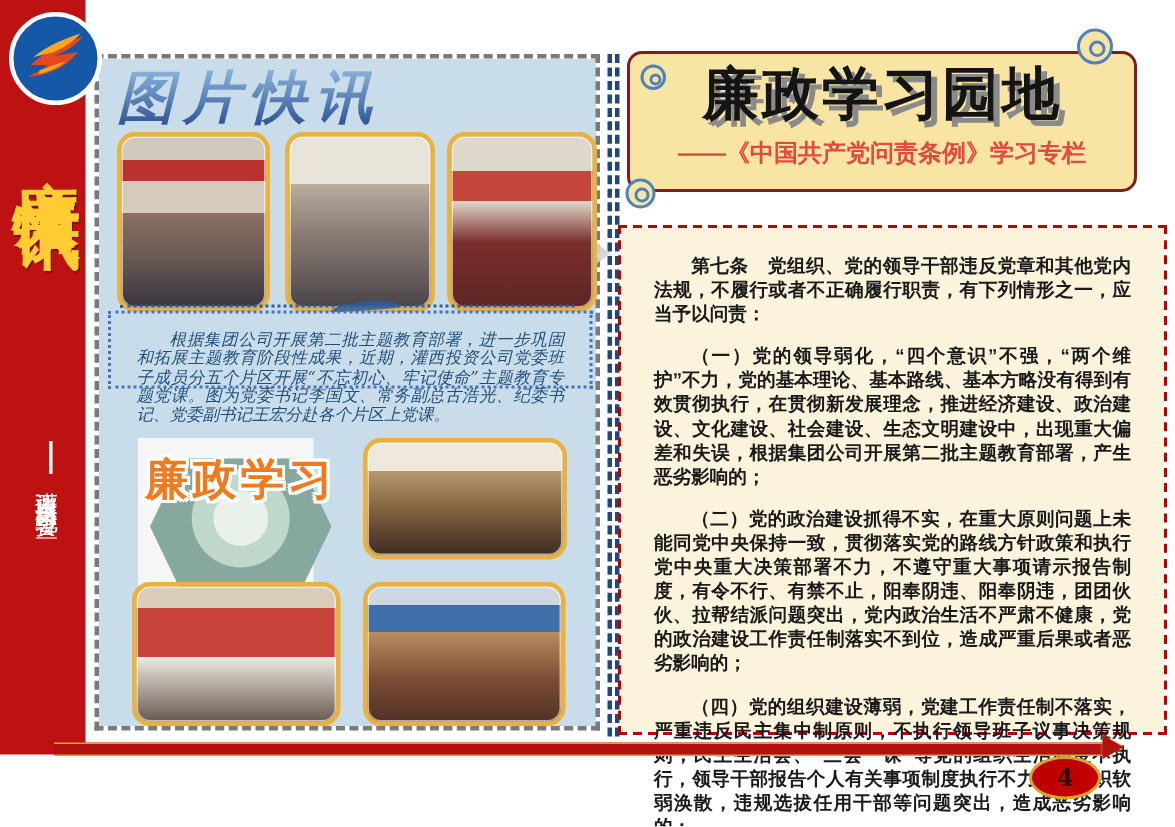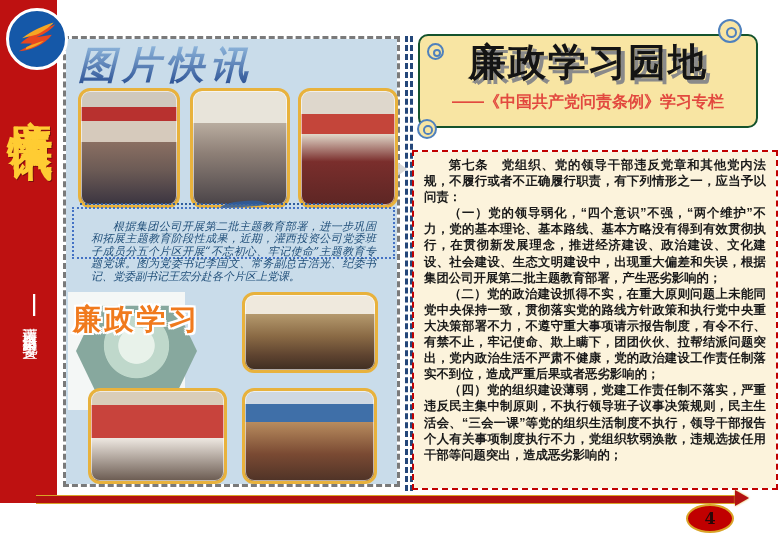--- a/index.html
+++ b/index.html
@@ -44,56 +44,56 @@
 
   .squiggle{position:absolute;left:80px;top:203px;width:303px;border-top:2px dotted #2E5D9E;z-index:2;}
   .squiggle::after{content:"";position:absolute;left:140px;top:-4px;width:46px;height:6px;
         background:#2E5D9E;border-radius:60% 40% 50% 50%/90% 90% 10% 10%;transform:rotate(-4deg);opacity:.85;}
 
   .caption-box{position:absolute;left:72px;top:207px;width:323px;height:52px;box-sizing:border-box;
         border:2px dotted #4472C4;padding:2px 7px;z-index:2;}
   .caption-box p{margin:10px;font-family:"DejaVu Serif",serif;font-style:italic;
         font-size:11px;line-height:12.4px;color:#1F4E79;text-align:justify;text-indent:2em;}
 
-  .collage-card{position:absolute;left:68px;top:292px;width:117px;height:118px;background:#f4f7f6;z-index:2;text-decoration:underline;}
+  .collage-card{position:absolute;left:92px;top:292px;width:117px;height:118px;background:#f4f7f6;z-index:2;text-decoration:underline;}
   .hexagon{position:absolute;left:8px;top:5px;width:121px;height:108px;
         clip-path:polygon(0 50%,18% 8%,82% 8%,100% 50%,82% 92%,18% 92%);
         background:radial-gradient(circle at 50% 45%,#E8F2EA 0 21%,#BFD8CB 22% 38%,#87A89E 39% 100%);}
   .collage-line{position:absolute;left:0;width:137px;text-align:center;font-family:"DejaVu Serif",serif;
         font-weight:bold;font-size:29px;letter-spacing:3px;color:#F07A1D;
         text-shadow:-2px -2px 0 #fff,2px -2px 0 #fff,-2px 2px 0 #fff,2px 2px 0 #fff,0 2px 0 #fff,0 -2px 0 #fff,2px 0 0 #fff,-2px 0 0 #fff;}
   .cl1{top:8px;}
   .cl2{top:62px;}
 
   
   .divider{position:absolute;left:405px;top:36px;width:8px;height:455px;box-sizing:border-box;
         border-left:3px dashed #24477A;border-right:3px dashed #24477A;}
   .chevron{position:absolute;left:392px;top:158px;width:0;height:0;
         border-top:11px solid transparent;border-bottom:11px solid transparent;
         border-left:15px solid #d4d4d4;border-radius:3px;opacity:.9;}
 
   
   .scroll-banner{position:absolute;left:418px;top:34px;width:340px;height:94px;
-        background:#F8E5A3;border:2px solid #14532d;border-radius:10px;box-sizing:border-box;z-index:3;}
+        background:#F8E5A3;border:2px solid #7f1d1d;border-radius:10px;box-sizing:border-box;z-index:3;}
   .curl{position:absolute;border-radius:50%;background:#F8E5A3;border:2px solid #4F81BD;box-sizing:border-box;}
   .curl::after{content:"";position:absolute;left:28%;top:28%;width:36%;height:36%;
         border-radius:50%;border:2px solid #4F81BD;}
   .curl-tr{right:14px;top:-17px;width:24px;height:24px;}
   .curl-tl{left:7px;top:7px;width:17px;height:17px;}
   .curl-bl{left:-3px;bottom:-13px;width:20px;height:20px;}
   .banner-title{margin:4px 0 0 0;text-align:center;font-family:"DejaVu Serif",serif;
         font-weight:bold;font-size:38px;line-height:1.15;color:#141414;letter-spacing:2px;
         text-shadow:4px 4px 0 #8a8a8a;}
   .banner-subtitle{margin-top:8px;text-align:center;font-weight:bold;font-size:16px;color:#E2493F;}
 
   
   .law-box{position:absolute;left:412px;top:150px;width:366px;height:340px;box-sizing:border-box;
         background:#FCF3DC;background-clip:padding-box;border:2px dashed #C00000;
         padding:5px 10px;z-index:2;}
-  .law-box p{margin:0;font-size:12.4px;line-height:16.1px;color:#1a1a1a;font-weight:600;
+  .law-box p{margin:12px;font-size:12.4px;line-height:16.1px;color:#1a1a1a;font-weight:600;
         text-align:justify;text-indent:2em;font-family:"Liberation Sans",sans-serif;}
   .law-box p b{font-weight:800;}
 
   
   .bottom-arrow{position:absolute;left:36px;top:495px;width:700px;height:7px;background:#B31111;
         border-top:1.5px solid #D9A427;border-bottom:1.5px solid #D9A427;z-index:6;}
   .arrow-head{position:absolute;right:-13px;top:-6px;width:0;height:0;
         border-top:8px solid transparent;border-bottom:8px solid transparent;
         border-left:14px solid #B31111;filter:drop-shadow(0 0 1px #D9A427);}
   .page-badge{position:absolute;left:686px;top:504px;width:48px;height:29px;background:#C00000;
@@ -148,21 +148,21 @@
     <div class="curl curl-tr"></div>
     <div class="curl curl-tl"></div>
     <div class="curl curl-bl"></div>
     <h1 class="banner-title">廉政学习园地</h1>
     <div class="banner-subtitle">——《中国共产党问责条例》学习专栏</div>
   </div>
 
   <div class="law-box">
     <p><b>第七条</b><span>　党组织、党的领导干部违反党章和其他党内法规，不履行或者不正确履行职责，有下列情形之一，应当予以问责：</span></p>
     <p>（一）党的领导弱化，“四个意识”不强，“两个维护”不力，党的基本理论、基本路线、基本方略没有得到有效贯彻执行，在贯彻新发展理念，推进经济建设、政治建设、文化建设、社会建设、生态文明建设中，出现重大偏差和失误，根据集团公司开展第二批主题教育部署，产生恶劣影响的；</p>
-    <p>（二）党的政治建设抓得不实，在重大原则问题上未能同党中央保持一致，贯彻落实党的路线方针政策和执行党中央重大决策部署不力，不遵守重大事项请示报告制度，有令不行、有禁不止，牢记使命、欺上瞒下，团团伙伙、拉帮结派问题突出，党内政治生活不严肃不健康，党的政治建设工作责任制落实不到位，造成严重后果或者恶劣影响的；</p>
+    <p>（二）党的政治建设抓得不实，在重大原则问题上未能同党中央保持一致，贯彻落实党的路线方针政策和执行党中央重大决策部署不力，不遵守重大事项请示报告制度，有令不行、有禁不止，阳奉阴违、阳奉阴违，团团伙伙、拉帮结派问题突出，党内政治生活不严肃不健康，党的政治建设工作责任制落实不到位，造成严重后果或者恶劣影响的；</p>
     <p>（四）党的组织建设薄弱，党建工作责任制不落实，严重违反民主集中制原则，不执行领导班子议事决策规则，民主生活会、“三会一课”等党的组织生活制度不执行，领导干部报告个人有关事项制度执行不力，党组织软弱涣散，违规选拔任用干部等问题突出，造成恶劣影响的；</p>
   </div>
 
   <div class="bottom-arrow">
     <div class="arrow-head"></div>
   </div>
   <div class="page-badge">4</div>
 
 </div>
 

